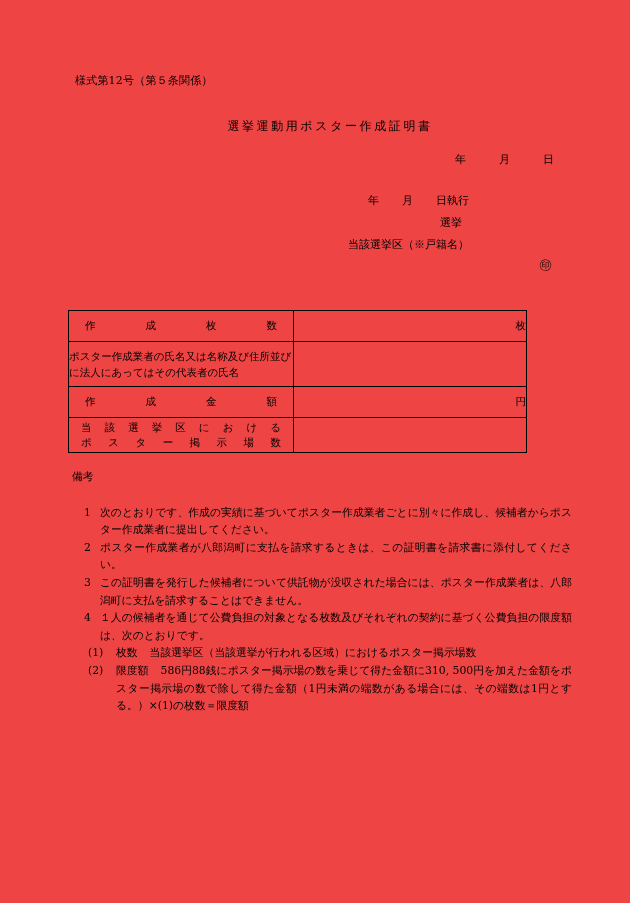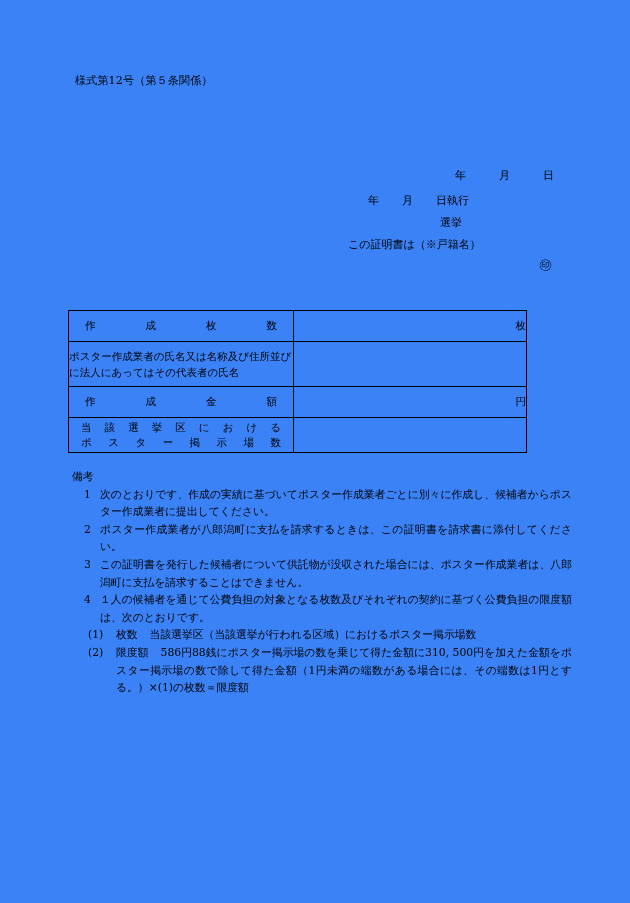--- a/index.html
+++ b/index.html
@@ -12,21 +12,21 @@
     height: 903px;
     position: relative;
     font-family: "DejaVu Serif", "Liberation Serif", serif;
     color: #000000;
     font-size: 10.5px;
     overflow: hidden;
   }
   .page {
     position: absolute;
     inset: 0;
-    background: #3b82f6;
+    background: #ef4444;
   }
 
   
   .form-no {
     position: absolute;
     left: 75px;
     top: 73px;
     font-size: 11px;
     letter-spacing: 0.2px;
     white-space: nowrap;
@@ -42,21 +42,21 @@
     font-size: 12px;
     letter-spacing: 2.6px;
     padding-left: 30px;
     white-space: nowrap;
   }
 
   
   .top-date {
     position: absolute;
     left: 455px;
-    top: 168px;
+    top: 152px;
     font-size: 11px;
     white-space: nowrap;
   }
   .top-date .sp { display: inline-block; width: 26px; }
 
   
   .elec-block {
     position: absolute;
     left: 300px;
     top: 190px;
@@ -146,21 +146,21 @@
   
   .notes {
     position: absolute;
     left: 72px;
     top: 468px;
     width: 500px;
     font-size: 10.8px;
     line-height: 17.6px;
   }
   .notes-title {
-    margin: 0 0 0 0;
+    margin: 0 0 18px 0;
   }
   .note-item {
     display: flex;
     margin-top: 0px;
   }
   .note-num {
     width: 28px;
     flex: 0 0 28px;
     padding-left: 12px;
     box-sizing: border-box;
@@ -185,39 +185,40 @@
   }
   .gap { display: inline-block; width: 12px; }
 </style>
 </head>
 <body>
 
 <div class="page">
 
   <div class="form-no">様式第12号（第５条関係）</div>
 
+  <div class="doc-title">選挙運動用ポスター作成証明書</div>
 
   <div class="top-date">
     <span>年</span>
     <span class="sp"></span>
     <span>月</span>
     <span class="sp"></span>
     <span>日</span>
   </div>
 
   <div class="elec-block">
     <div class="elec-line elec-exec">
       <span>年</span>
       <span class="sp"></span>
       <span>月</span>
       <span class="sp"></span>
       <span>日執行</span>
     </div>
     <div class="elec-line elec-name2">選挙</div>
-    <div class="elec-line elec-cand">この証明書は（※戸籍名）</div>
+    <div class="elec-line elec-cand">当該選挙区（※戸籍名）</div>
     <div class="seal-row">
       <span class="seal">㊞</span>
     </div>
   </div>
 
 
   <table class="form-table">
     <tbody>
       <tr>
         <td class="col-label cell-spaced">

